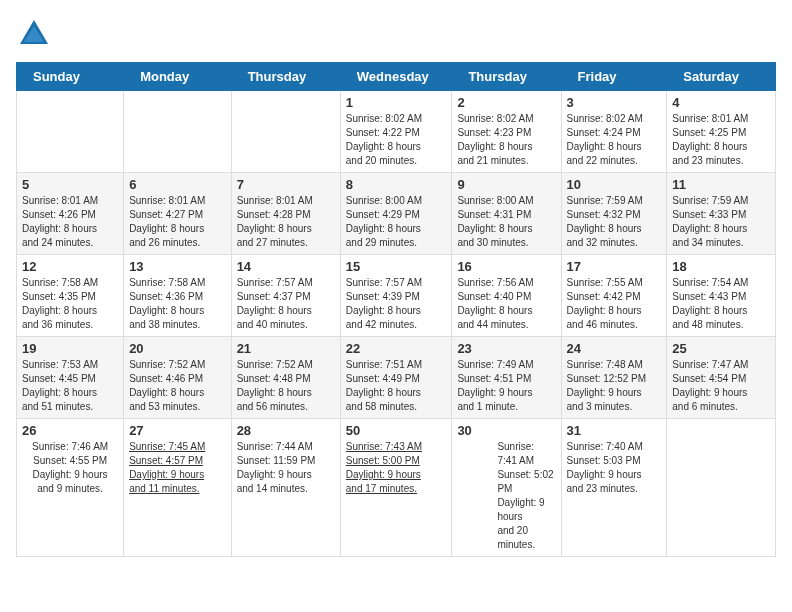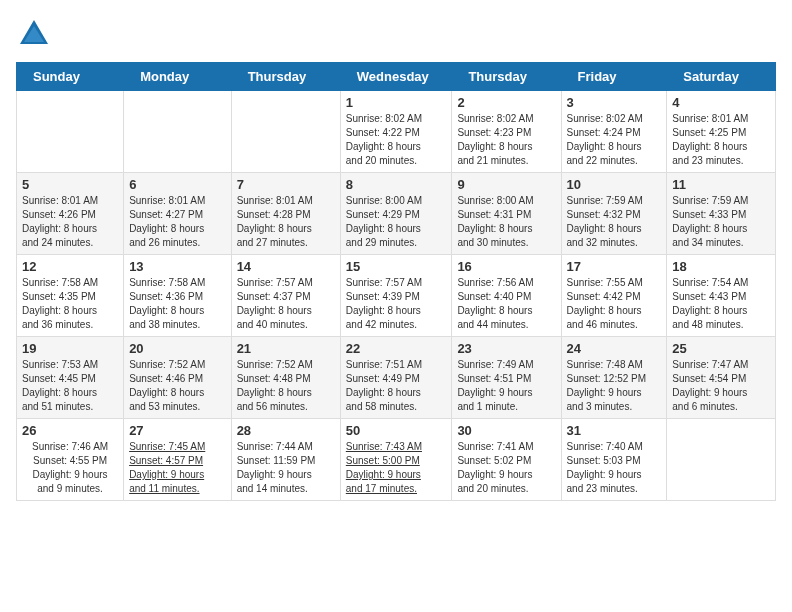--- a/index.html
+++ b/index.html
@@ -334,21 +334,21 @@
         </td>
         <td>
           <span class="day-num">50</span>
           <div class="day-info" style="white-space: pre-line; text-decoration: underline;">Sunrise: 7:43 AM
 Sunset: 5:00 PM
 Daylight: 9 hours
 and 17 minutes.</div>
         </td>
         <td>
           <span class="day-num">30</span>
-          <div class="day-info" style="white-space: pre-line;">Sunrise: 7:41 AM
+          <div class="day-info" style="white-space: pre-line; margin-left: 40px;">Sunrise: 7:41 AM
 Sunset: 5:02 PM
 Daylight: 9 hours
 and 20 minutes.</div>
         </td>
         <td>
           <span class="day-num">31</span>
           <div class="day-info" style="white-space: pre-line;">Sunrise: 7:40 AM
 Sunset: 5:03 PM
 Daylight: 9 hours
 and 23 minutes.</div>

